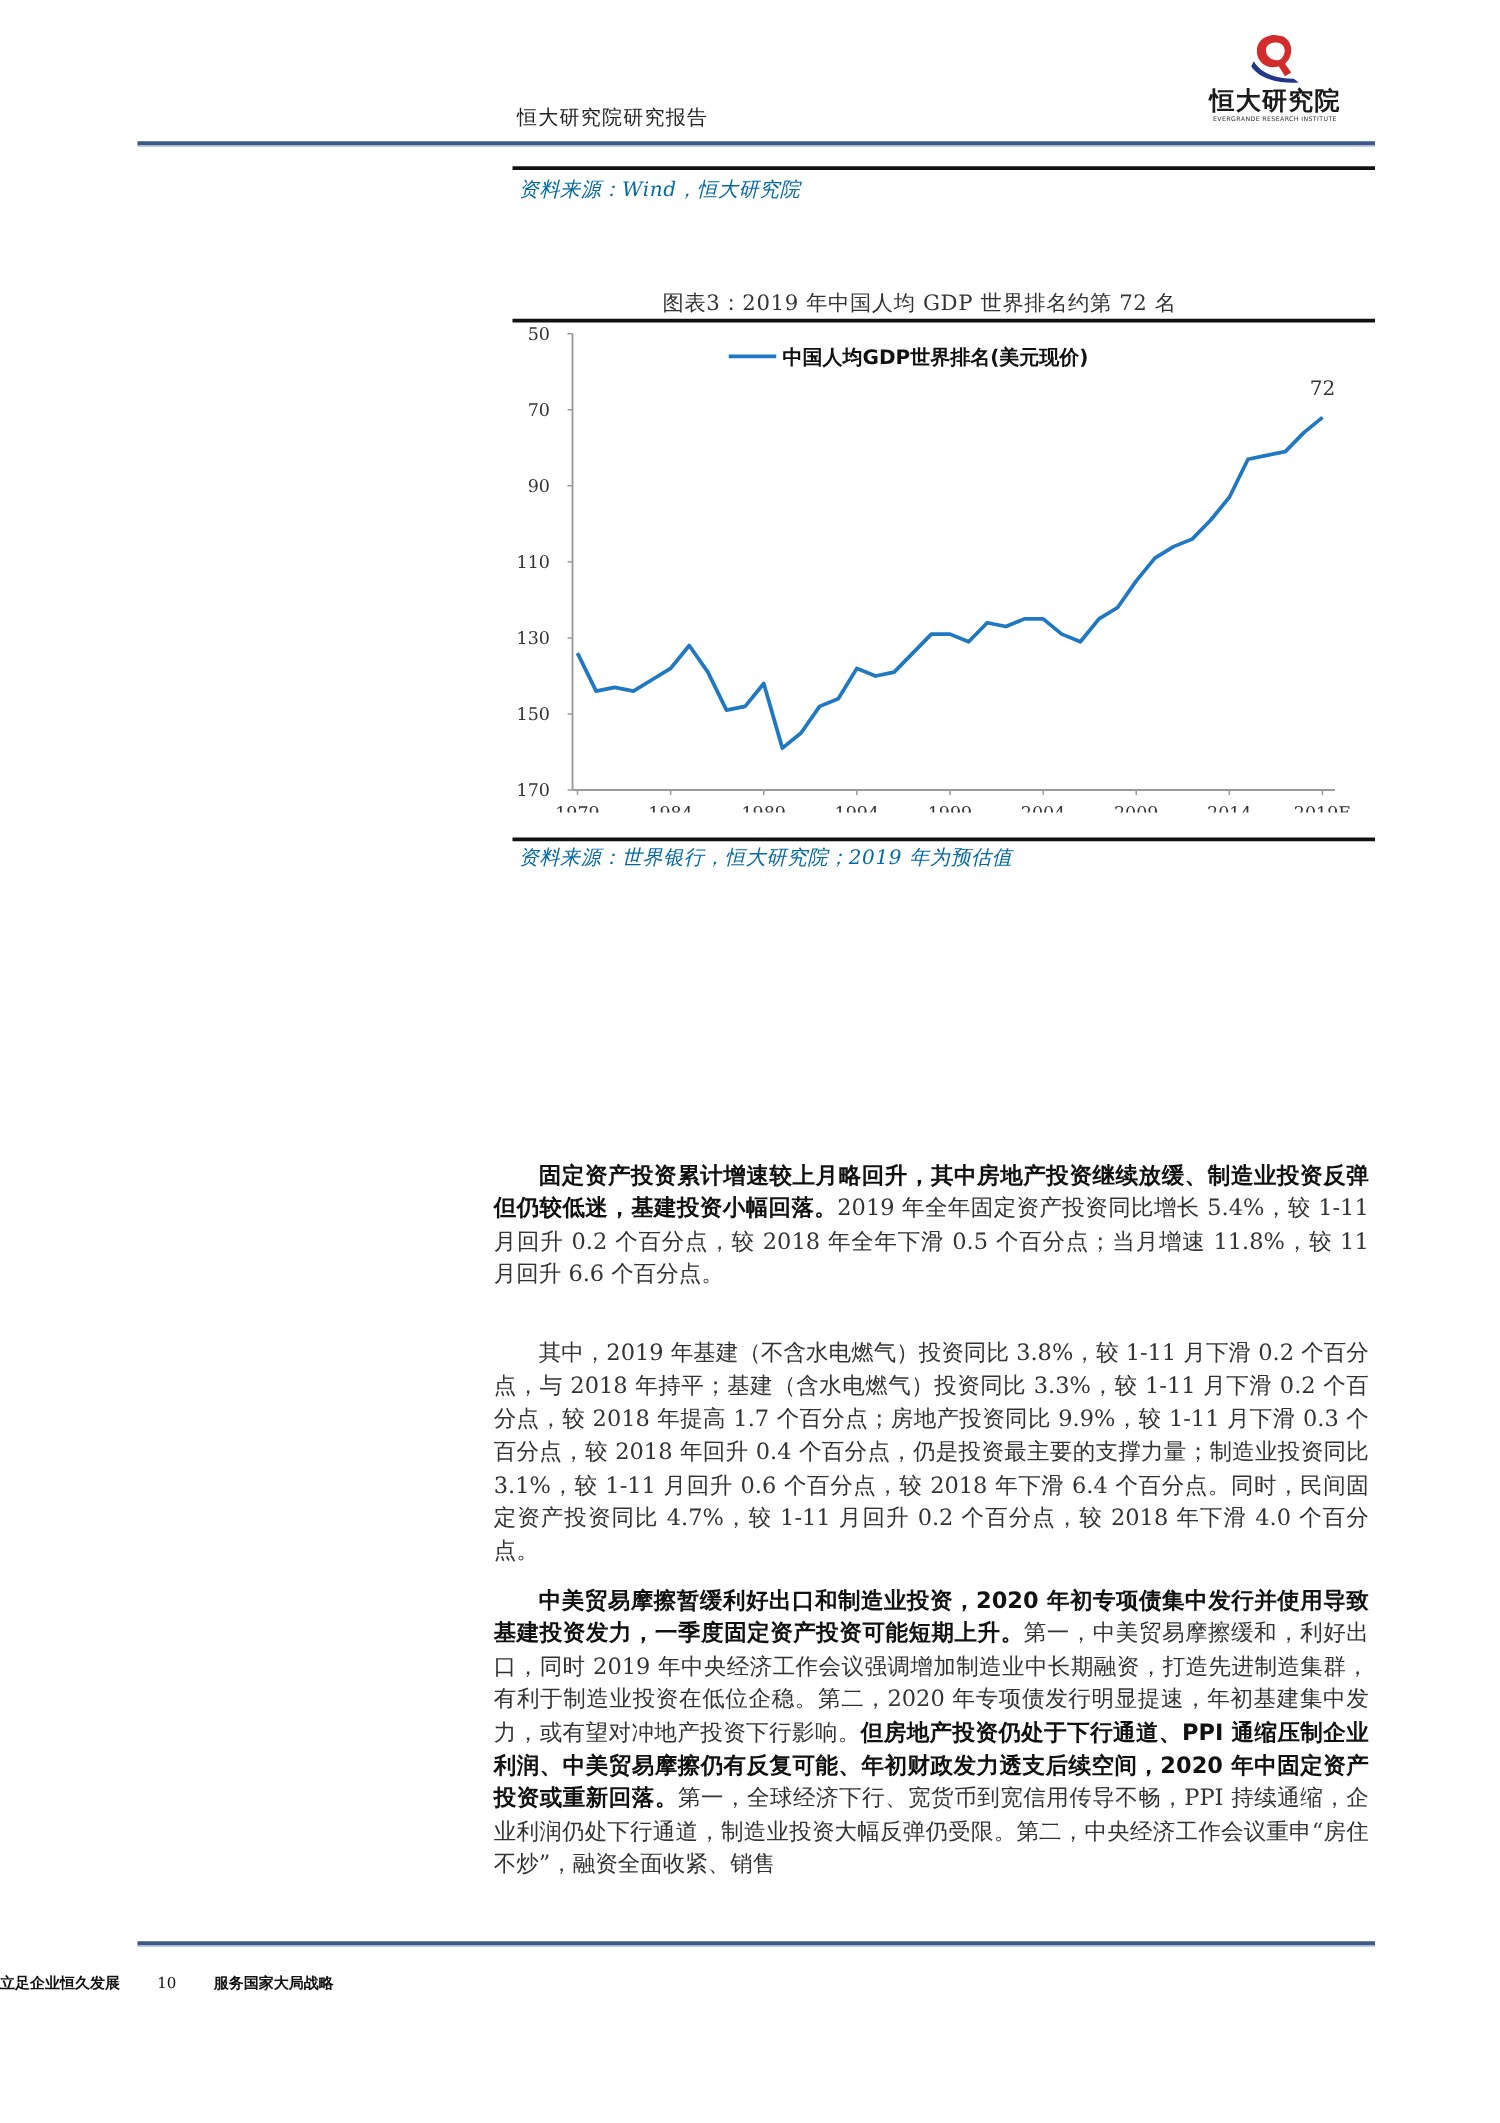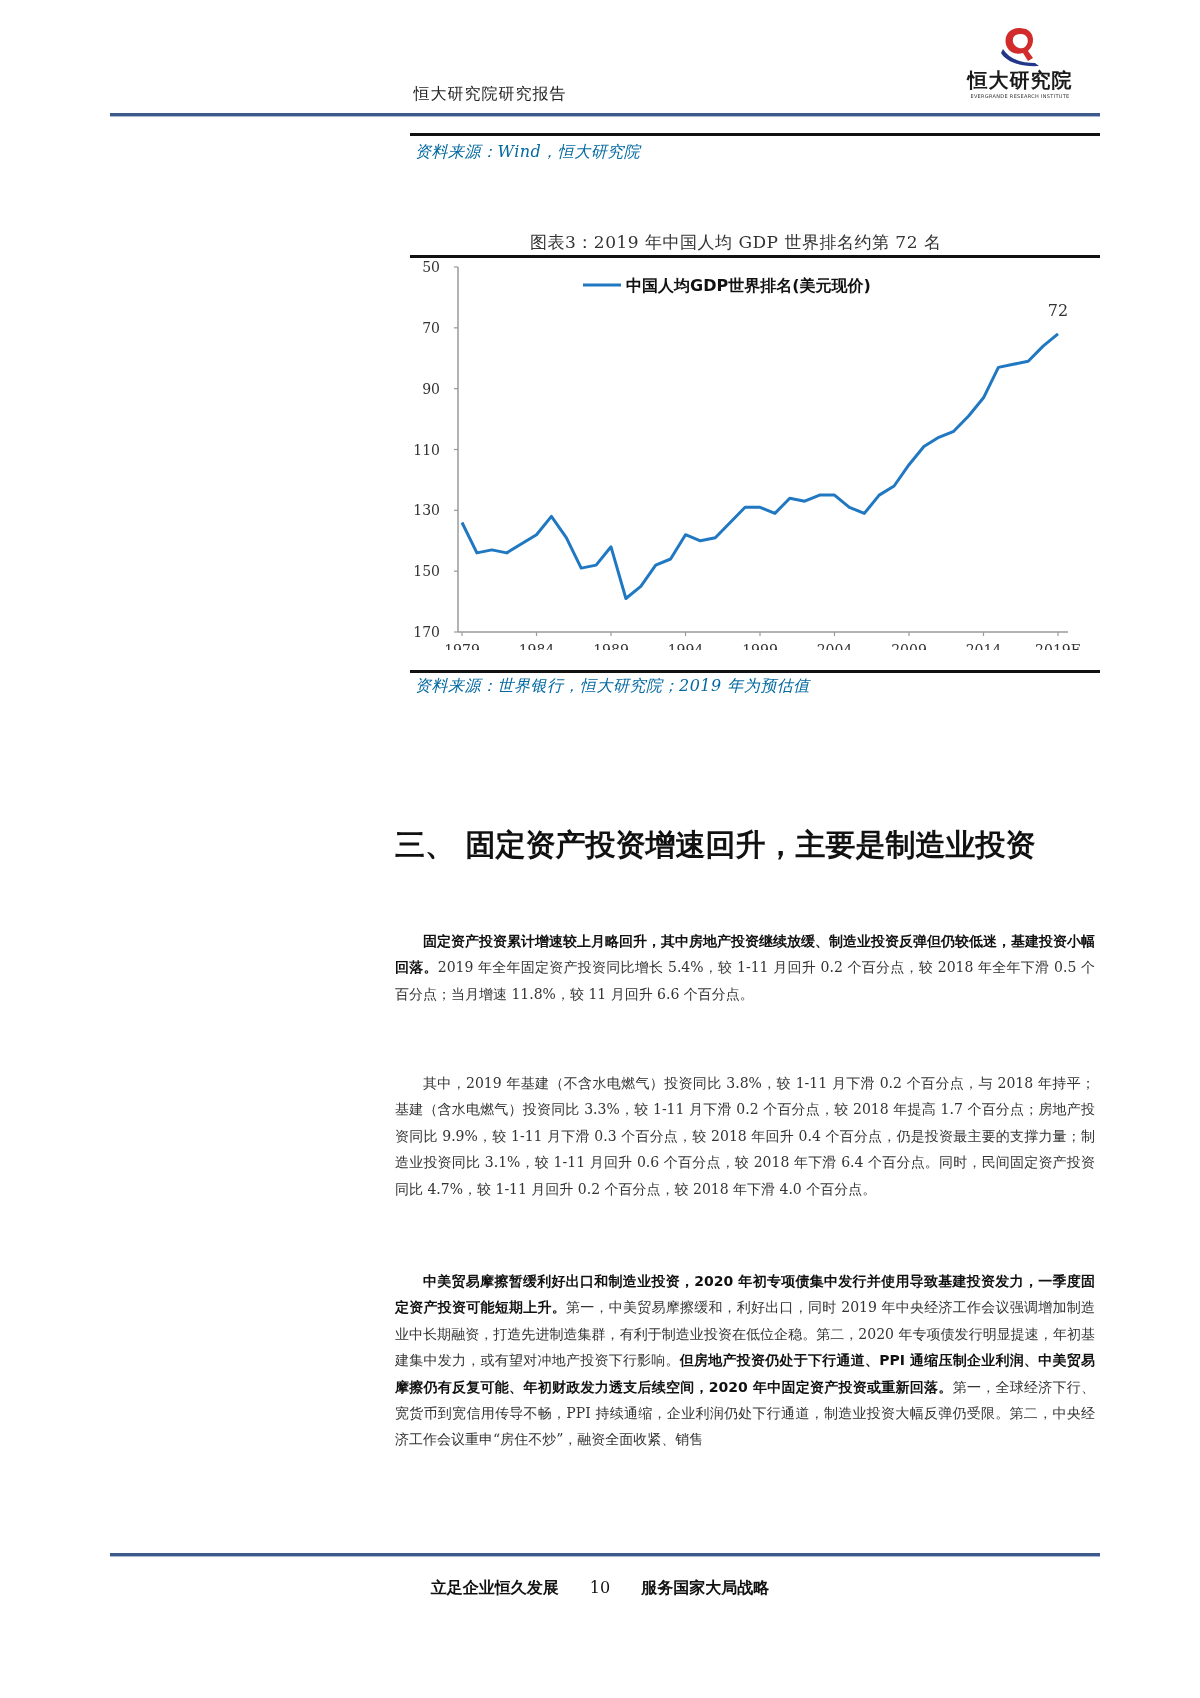--- a/index.html
+++ b/index.html
@@ -25,27 +25,27 @@
   .chart-title { position: absolute; left: 410px; width: 690px; top: 231px; text-align: left;
                  font-size: 17px; color: #333; padding-left: 120px; letter-spacing: 0.5px; }
   .chart-svg { position: absolute; left: 400px; top: 255px; }
 
   
   .section-heading { position: absolute; left: 395px; top: 816px; font-family: "DejaVu Sans", sans-serif;
                      font-weight: bold; font-size: 30px; line-height: 58px; color: #111; width: 720px; }
   .section-heading .line2 { display: block; padding-left: 65px; }
 
   
-  .para { position: absolute; left: 395px; width: 700px; font-size: 14px; line-height: 26.4px;
+  .para { position: absolute; left: 395px; width: 700px; font-size: 18px; line-height: 26.4px;
           color: #333; text-align: justify; text-indent: 2em; }
   .para b { color: #111; font-family: "DejaVu Sans", sans-serif; font-weight: bold; }
 
   .footer-rule { position: absolute; left: 110px; width: 990px; top: 1553px; height: 3px;
                  background: #3c5a8a; border-bottom: 1px solid #aab6cc; }
-  .footer { position: absolute; left: 0; width: 1200px; top: 1578px; text-align: center; font-size: 16px; color: #111; }
+  .footer { position: absolute; left: 0; width: 1200px; top: 1578px; text-align: left; font-size: 12px; color: #111; }
   .footer .l, .footer .r { font-family: "DejaVu Sans", sans-serif; font-weight: bold; }
   .footer .num { margin: 0 26px; }
 </style>
 </head>
 <body>
 
 <div class="header-title">恒大研究院研究报告</div>
 <div class="logo">
   <svg width="50" height="42" viewBox="0 0 50 42">
     <path d="M25 3 C12 3 8 14 12 22 C15 28 22 30 28 28 L33 36 L38 33 L33 26 C40 20 40 8 31 4 Z M26 9 C33 9 35 17 30 22 C26 25 19 22 18 17 C17 12 20 9 26 9 Z" fill="#d22b2b"></path>
@@ -106,21 +106,20 @@
       <text x="626" y="291" font-size="16" font-weight="bold" fill="#111" font-family="DejaVu Sans, sans-serif">中国人均GDP世界排名(美元现价)</text>
     </g>
   <polyline id="series-line" fill="none" stroke-width="3" stroke-linejoin="round" stroke="#1f78c1" points="462.0,522.5 476.9,552.9 491.8,549.9 506.7,552.9 521.6,543.8 536.5,534.7 551.4,516.4 566.3,537.7 581.2,568.1 596.1,565.1 611.0,546.8 625.9,598.5 640.8,586.4 655.7,565.1 670.6,559.0 685.5,534.7 700.4,540.8 715.3,537.7 730.2,522.5 745.1,507.3 760.0,507.3 774.9,513.4 789.8,498.2 804.7,501.2 819.6,495.1 834.5,495.1 849.4,507.3 864.3,513.4 879.2,495.1 894.1,486.0 909.0,464.7 923.9,446.5 938.8,437.3 953.7,431.3 968.6,416.0 983.5,397.8 998.4,367.4 1013.3,364.3 1028.2,361.3 1043.1,346.1 1058.0,333.9"></polyline>
   <text id="annot" font-size="16" fill="#333" text-anchor="middle" font-family="DejaVu Serif, serif" x="1058" y="315.91666666666663">72</text>
 </svg>
 
 <div class="rule-black" style="left:410px;width:690px;top:670px;"></div>
 <div class="source" style="left:415px;top:676px;text-align:right;">资料来源：世界银行，恒大研究院；2019 年为预估值</div>
 
 <div class="section-heading">
-  <span>三、 固定资产投资增速回升，主要是制造业投资</span>
 </div>
 
 <div class="para" style="top:928px;"><b>固定资产投资累计增速较上月略回升，其中房地产投资继续放缓、制造业投资反弹但仍较低迷，基建投资小幅回落。</b><span>2019 年全年固定资产投资同比增长 5.4%，较 1-11 月回升 0.2 个百分点，较 2018 年全年下滑 0.5 个百分点；当月增速 11.8%，较 11 月回升 6.6 个百分点。</span></div>
 
 <div class="para" style="top:1070px;"><span>其中，2019 年基建（不含水电燃气）投资同比 3.8%，较 1-11 月下滑 0.2 个百分点，与 2018 年持平；基建（含水电燃气）投资同比 3.3%，较 1-11 月下滑 0.2 个百分点，较 2018 年提高 1.7 个百分点；房地产投资同比 9.9%，较 1-11 月下滑 0.3 个百分点，较 2018 年回升 0.4 个百分点，仍是投资最主要的支撑力量；制造业投资同比 3.1%，较 1-11 月回升 0.6 个百分点，较 2018 年下滑 6.4 个百分点。同时，民间固定资产投资同比 4.7%，较 1-11 月回升 0.2 个百分点，较 2018 年下滑 4.0 个百分点。</span></div>
 
 <div class="para" style="top:1268px;"><b>中美贸易摩擦暂缓利好出口和制造业投资，2020 年初专项债集中发行并使用导致基建投资发力，一季度固定资产投资可能短期上升。</b><span>第一，中美贸易摩擦缓和，利好出口，同时 2019 年中央经济工作会议强调增加制造业中长期融资，打造先进制造集群，有利于制造业投资在低位企稳。第二，2020 年专项债发行明显提速，年初基建集中发力，或有望对冲地产投资下行影响。</span><b>但房地产投资仍处于下行通道、PPI 通缩压制企业利润、中美贸易摩擦仍有反复可能、年初财政发力透支后续空间，2020 年中固定资产投资或重新回落。</b><span>第一，全球经济下行、宽货币到宽信用传导不畅，PPI 持续通缩，企业利润仍处下行通道，制造业投资大幅反弹仍受限。第二，中央经济工作会议重申“房住不炒”，融资全面收紧、销售</span></div>
 
 <div class="footer-rule"></div>
 <div class="footer">

